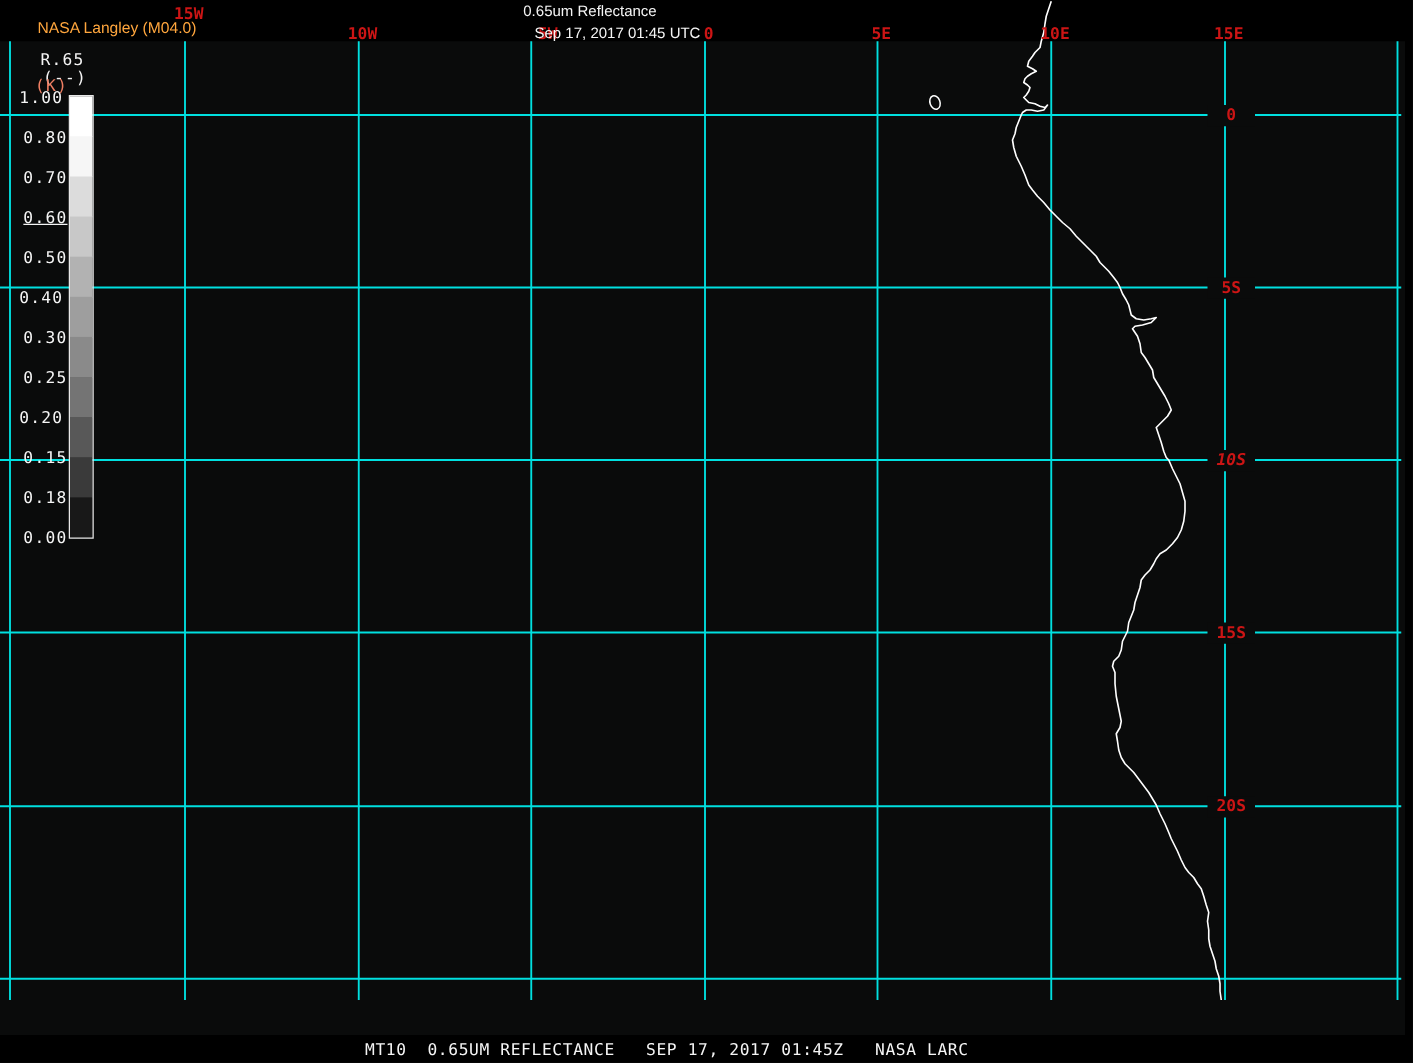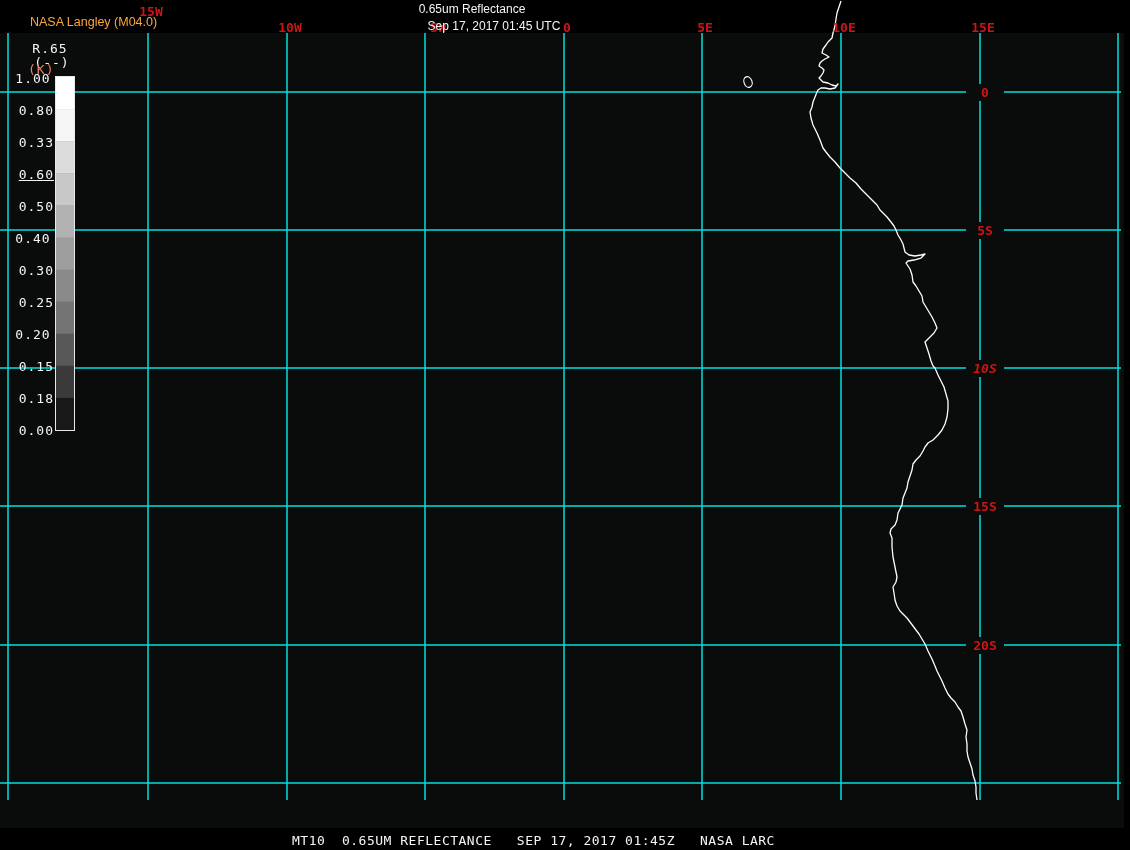--- a/index.html
+++ b/index.html
@@ -84,21 +84,21 @@
     <div class="lbl lon-label" style="left: 687px; top: 20px; width: 36px; text-align: center;">5E</div>
     <div class="lbl lon-label" style="left: 826px; top: 20px; width: 36px; text-align: center;">10E</div>
     <div class="lbl lon-label" style="left: 965px; top: 20px; width: 36px; text-align: center;">15E</div>
     <div class="lbl lat-label" style="left: 966px; top: 84px; width: 34px; text-align: center;">0</div>
     <div class="lbl lat-label" style="left: 966px; top: 222px; width: 34px; text-align: center;">5S</div>
     <div class="lbl lat-label" style="left: 966px; top: 360px; width: 34px; text-align: center; font-style: italic;">10S</div>
     <div class="lbl lat-label" style="left: 966px; top: 498px; width: 34px; text-align: center;">15S</div>
     <div class="lbl lat-label" style="left: 966px; top: 637px; width: 34px; text-align: center;">20S</div>
     <div class="lbl cb-tick" style="left: 12px; top: 71px; width: 42px; text-align: center;">1.00</div>
     <div class="lbl cb-tick" style="left: 12px; top: 103px; width: 42px; text-align: right;">0.80</div>
-    <div class="lbl cb-tick" style="left: 12px; top: 135px; width: 42px; text-align: right;">0.33</div>
+    <div class="lbl cb-tick" style="left: 12px; top: 135px; width: 42px; text-align: right;">0.70</div>
     <div class="lbl cb-tick" style="left: 12px; top: 167px; width: 42px; text-align: right; text-decoration: underline;">0.60</div>
     <div class="lbl cb-tick" style="left: 12px; top: 199px; width: 42px; text-align: right;">0.50</div>
     <div class="lbl cb-tick" style="left: 12px; top: 231px; width: 42px; text-align: center;">0.40</div>
     <div class="lbl cb-tick" style="left: 12px; top: 263px; width: 42px; text-align: right;">0.30</div>
     <div class="lbl cb-tick" style="left: 12px; top: 295px; width: 42px; text-align: right;">0.25</div>
     <div class="lbl cb-tick" style="left: 12px; top: 327px; width: 42px; text-align: center;">0.20</div>
     <div class="lbl cb-tick" style="left: 12px; top: 359px; width: 42px; text-align: right;">0.15</div>
     <div class="lbl cb-tick" style="left: 12px; top: 391px; width: 42px; text-align: right;">0.18</div>
     <div class="lbl cb-tick" style="left: 12px; top: 423px; width: 42px; text-align: right;">0.00</div>
   </div>

